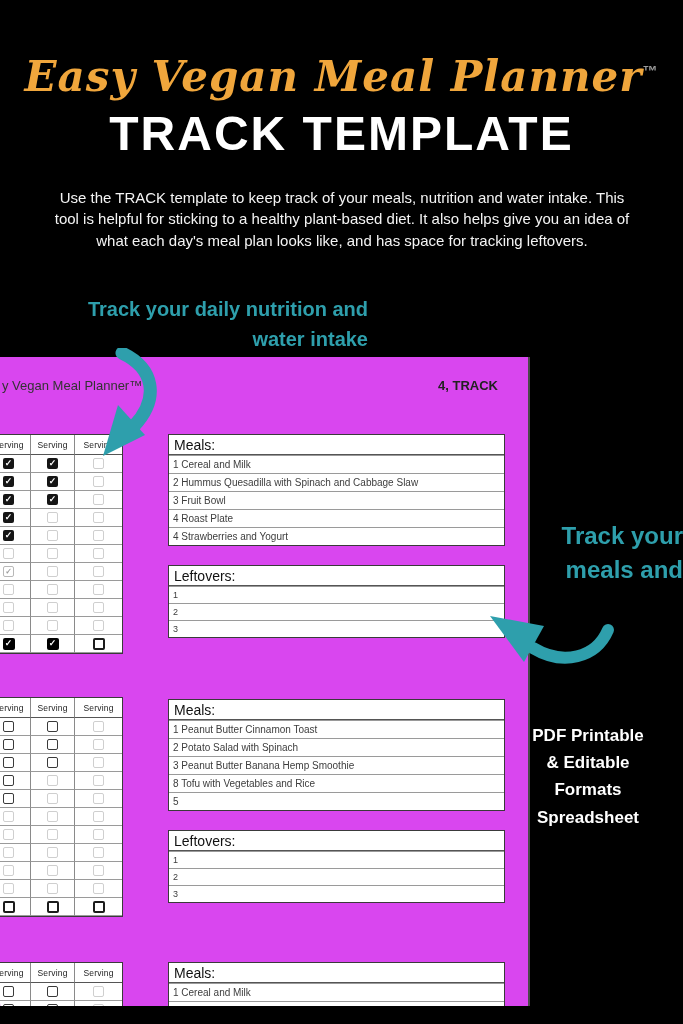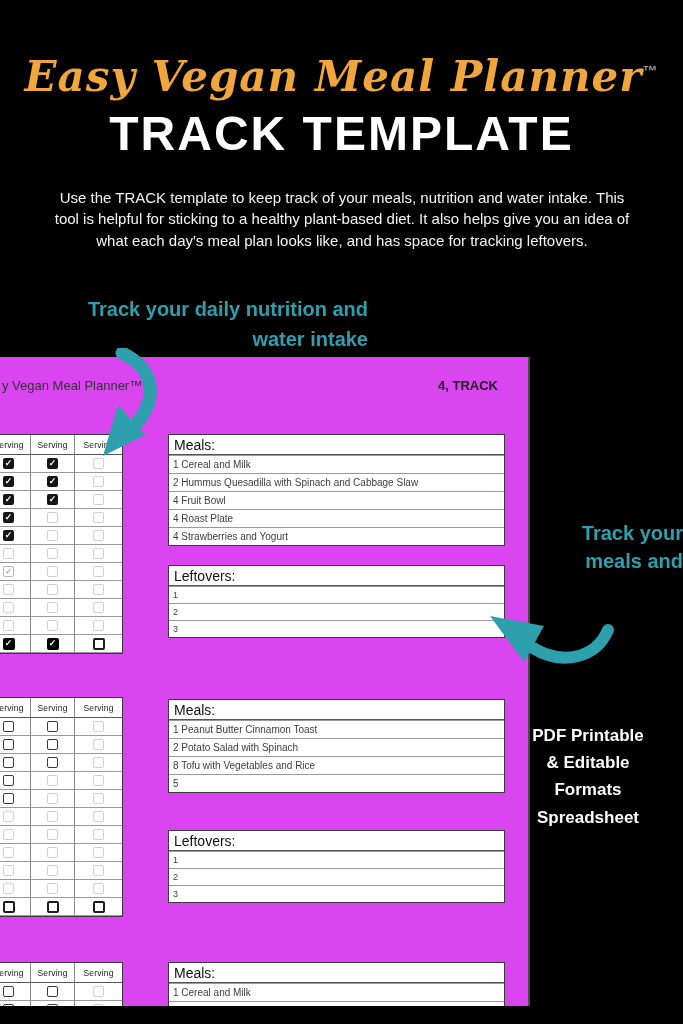--- a/index.html
+++ b/index.html
@@ -29,21 +29,21 @@
   }
   .description {
     position:absolute; top:187px; left:51px; width:582px;
     text-align:center; font-size:15px; line-height:1.43;
     color:#F4F4F4; font-weight:500;
   }
 
   
   .callout { color:#2E9FAC; font-weight:700; text-align:right; position:absolute; }
   .callout-left { top:294px; left:0; width:368px; font-size:20px; line-height:1.5; }
-  .callout-right { top:519px; left:531px; width:152px; font-size:20px; line-height:1.42; }
+  .callout-right { top:519px; left:531px; width:152px; font-size:24px; line-height:1.42; }
   .formats-note {
     position:absolute; top:722px; left:518px; width:140px;
     text-align:center; color:#FFFFFF; font-size:17px;
     font-weight:600; line-height:1.6;
   }
 
   
   .arrow-svg { position:absolute; z-index:5; }
   #arrow-left { left:88px; top:348px; }
   #arrow-right { left:478px; top:600px; }
@@ -360,28 +360,29 @@
         </div>
         <div class="sv-cell">
           <span class="cb empty-light"></span>
         </div>
       </div>
 
     <div id="meals-0" class="list-box pos-m0">
         <div class="lb-head">Meals:</div>
         <div class="lb-row">1 Cereal and Milk</div>
         <div class="lb-row">2 Hummus Quesadilla with Spinach and Cabbage Slaw</div>
-        <div class="lb-row">4 Fruit Bowl</div>
+        <div class="lb-row">3 Fruit Bowl</div>
         <div class="lb-row">4 Roast Plate</div>
         <div class="lb-row">4 Strawberries and Yogurt</div>
       </div>
     <div id="meals-1" class="list-box pos-m1">
         <div class="lb-head">Meals:</div>
         <div class="lb-row">1 Peanut Butter Cinnamon Toast</div>
         <div class="lb-row">2 Potato Salad with Spinach</div>
+        <div class="lb-row">3 Peanut Butter Banana Hemp Smoothie</div>
         <div class="lb-row">8 Tofu with Vegetables and Rice</div>
         <div class="lb-row">5</div>
       </div>
     <div id="meals-2" class="list-box pos-m2">
         <div class="lb-head">Meals:</div>
         <div class="lb-row">1 Cereal and Milk</div>
         <div class="lb-row"></div>
       </div>
 
     <div id="leftovers-0" class="list-box leftovers pos-l0">

